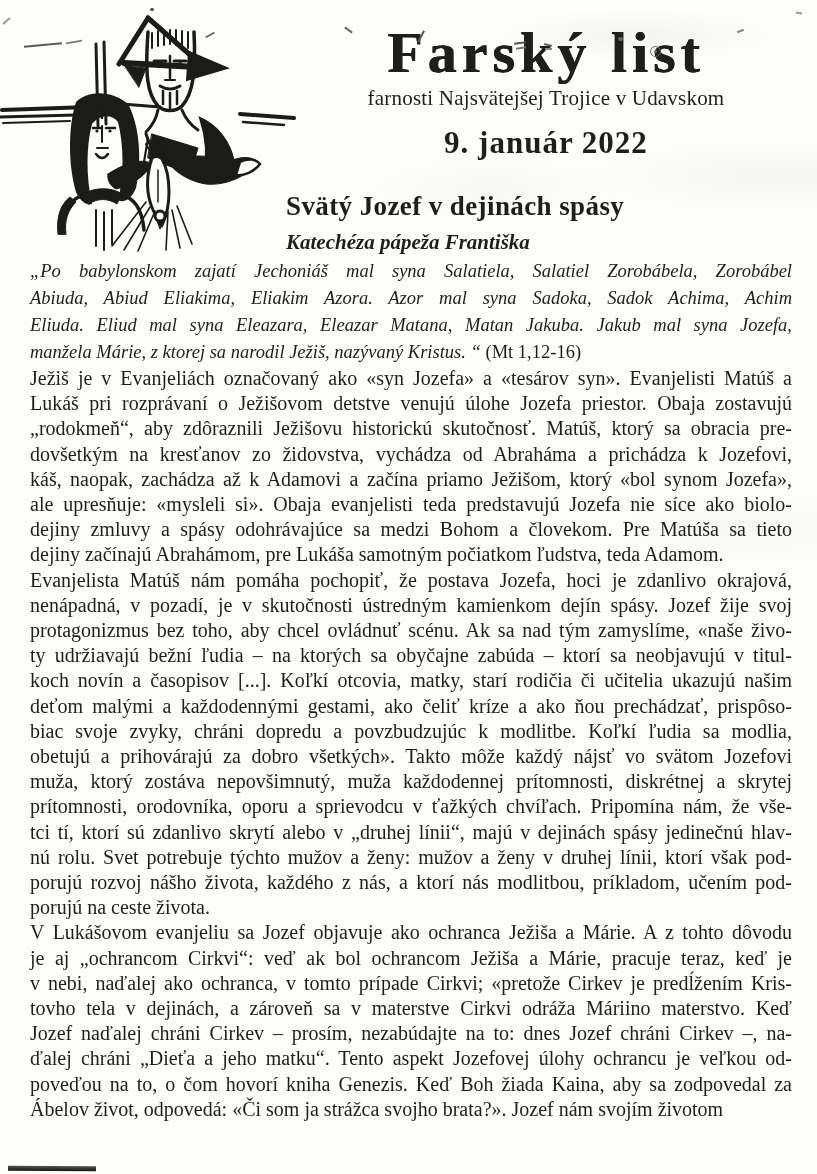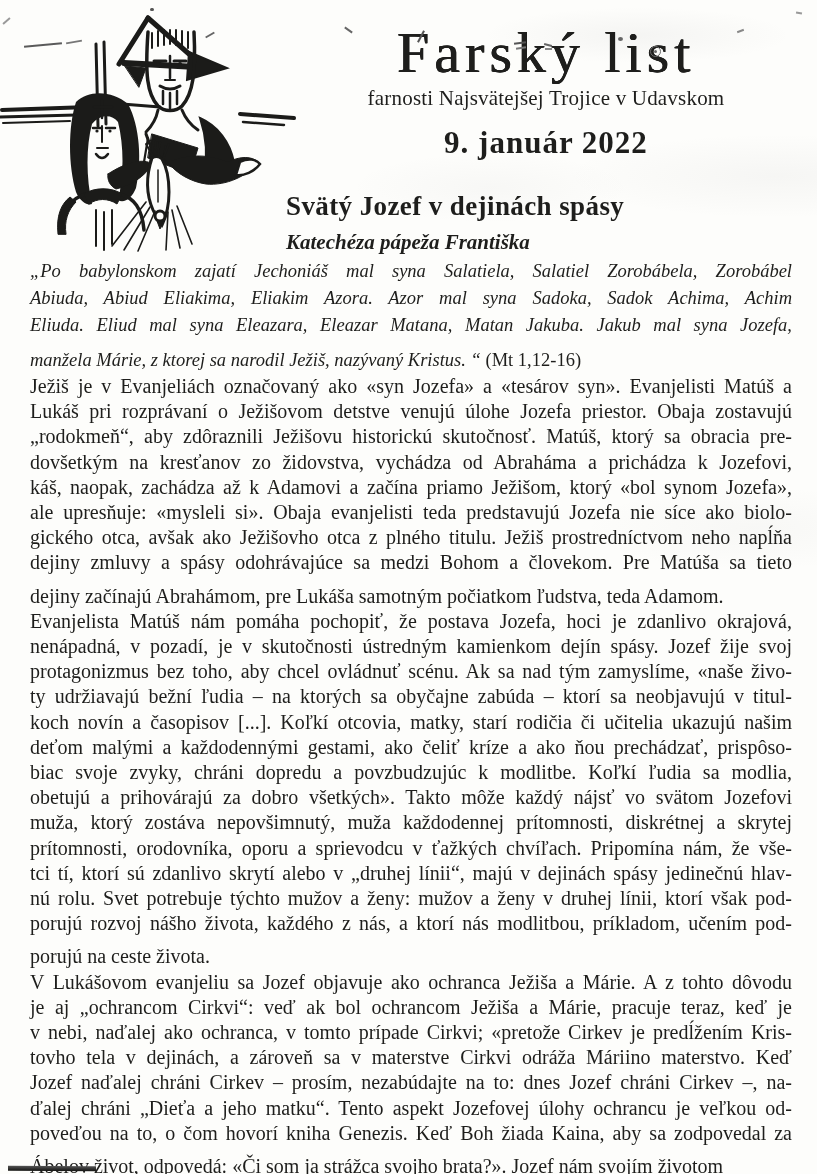--- a/index.html
+++ b/index.html
@@ -8,31 +8,31 @@
     overflow:hidden; color:#1e1e1c;
     font-family:"Liberation Serif", serif;
     background:
       radial-gradient(220px 40px at 78% 3%, rgba(110,110,110,.06), transparent 70%),
       radial-gradient(300px 60px at 95% 15%, rgba(110,110,110,.05), transparent 70%),
       radial-gradient(240px 60px at 92% 45%, rgba(110,110,110,.04), transparent 70%),
       radial-gradient(200px 50px at 60% 16%, rgba(110,110,110,.04), transparent 70%),
       #fdfdfb;
   }
   .masthead-text { position:absolute; left:300px; top:24px; width:492px; text-align:center; }
-  .title { font-size:58px; font-weight:normal; letter-spacing:5px; line-height:1;
+  .title { font-size:58px; font-weight:bold; letter-spacing:5px; line-height:1;
            text-shadow:.6px 0 currentColor, 0 .4px currentColor; }
   .subtitle { font-size:21px; font-weight:normal; margin-top:4px; letter-spacing:.2px; }
   .date { font-size:31px; font-weight:bold; margin-top:14px; letter-spacing:1px; }
   .article-head { position:absolute; left:286px; top:191px; width:470px; text-align:left; }
   .heading { font-size:27px; font-weight:bold; letter-spacing:.4px; }
   .subheading { font-size:21px; font-weight:bold; margin-top:8px;font-style:italic; }
   .article-body { position:absolute; left:30px; top:258px; width:762px; }
   .paragraph { margin:0; }
   .line { font-size:20px; line-height:25.2px; text-align:justify; text-align-last:justify; }
-  .line.last { text-align-last:left;margin-top:8px; }
+  .line.last { text-align-last:left; }
   .quote .line { font-size:18.5px; line-height:27px; font-style:italic; }
   .roman { font-style:normal; }
   .illustration { position:absolute; left:0; top:6px; width:332px; height:248px; }
   .speck { position:absolute; background:#666; }
   .bar { position:absolute; left:8px; top:1166px; width:88px; height:5px;
          background:linear-gradient(#555,#151513); transform:rotate(.3deg); }
 </style>
 </head>
 <body>
 
@@ -141,21 +141,20 @@
         <div class="line">Eliuda. Eliud mal syna Eleazara, Eleazar Matana, Matan Jakuba. Jakub mal syna Jozefa,</div>
         <div class="line last"><span>manžela Márie, z ktorej sa narodil Ježiš, nazývaný Kristus. “ </span><span class="roman">(Mt 1,12-16)</span></div>
       </div>
       <div class="paragraph normal">
         <div class="line">Ježiš je v Evanjeliách označovaný ako «syn Jozefa» a «tesárov syn». Evanjelisti Matúš a</div>
         <div class="line">Lukáš pri rozprávaní o Ježišovom detstve venujú úlohe Jozefa priestor. Obaja zostavujú</div>
         <div class="line">„rodokmeň“, aby zdôraznili Ježišovu historickú skutočnosť. Matúš, ktorý sa obracia pre-</div>
         <div class="line">dovšetkým na kresťanov zo židovstva, vychádza od Abraháma a prichádza k Jozefovi,</div>
         <div class="line">káš, naopak, zachádza až k Adamovi a začína priamo Ježišom, ktorý «bol synom Jozefa»,</div>
         <div class="line">ale upresňuje: «mysleli si». Obaja evanjelisti teda predstavujú Jozefa nie síce ako biolo-</div>
-        <div class="line">gického otca, avšak ako Ježišovho otca z plného titulu. Ježiš prostredníctvom neho napĺňa</div>
         <div class="line">dejiny zmluvy a spásy odohrávajúce sa medzi Bohom a človekom. Pre Matúša sa tieto</div>
         <div class="line last">dejiny začínajú Abrahámom, pre Lukáša samotným počiatkom ľudstva, teda Adamom.</div>
       </div>
       <div class="paragraph normal">
         <div class="line">Evanjelista Matúš nám pomáha pochopiť, že postava Jozefa, hoci je zdanlivo okrajová,</div>
         <div class="line">nenápadná, v pozadí, je v skutočnosti ústredným kamienkom dejín spásy. Jozef žije svoj</div>
         <div class="line">protagonizmus bez toho, aby chcel ovládnuť scénu. Ak sa nad tým zamyslíme, «naše živo-</div>
         <div class="line">ty udržiavajú bežní ľudia – na ktorých sa obyčajne zabúda – ktorí sa neobjavujú v titul-</div>
         <div class="line">koch novín a časopisov [...]. Koľkí otcovia, matky, starí rodičia či učitelia ukazujú našim</div>
         <div class="line">deťom malými a každodennými gestami, ako čeliť kríze a ako ňou prechádzať, prispôso-</div>

